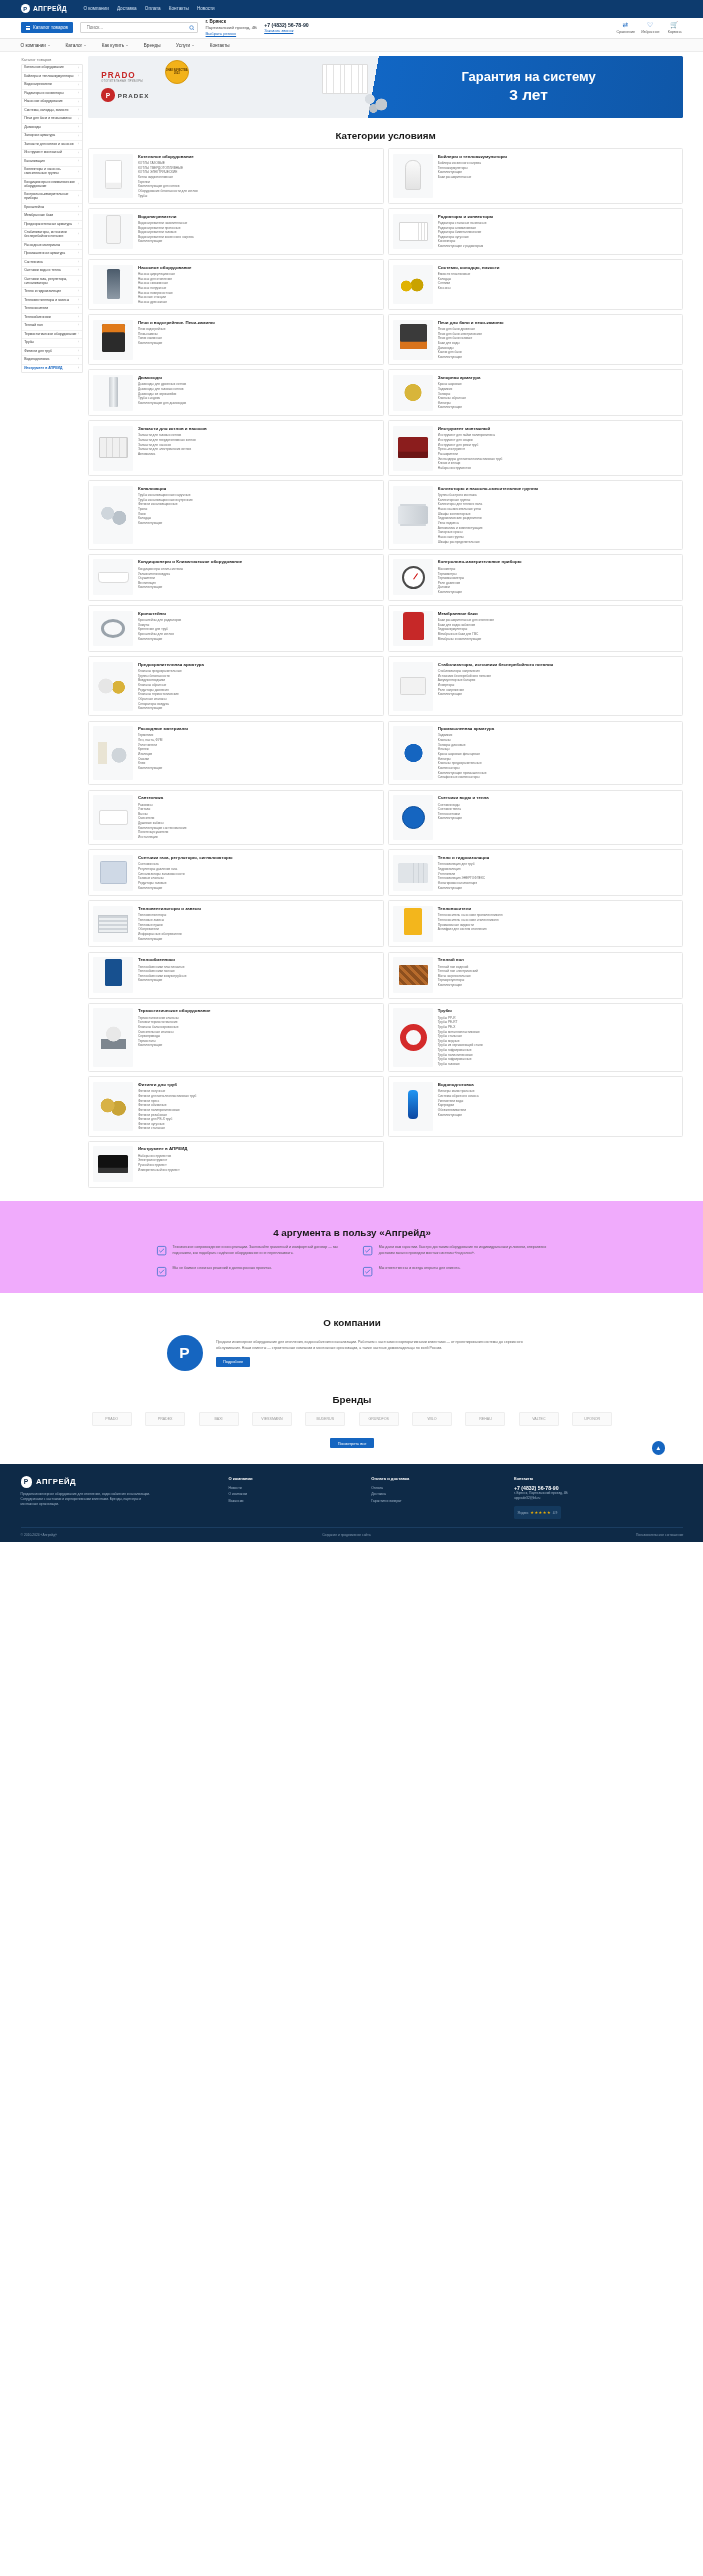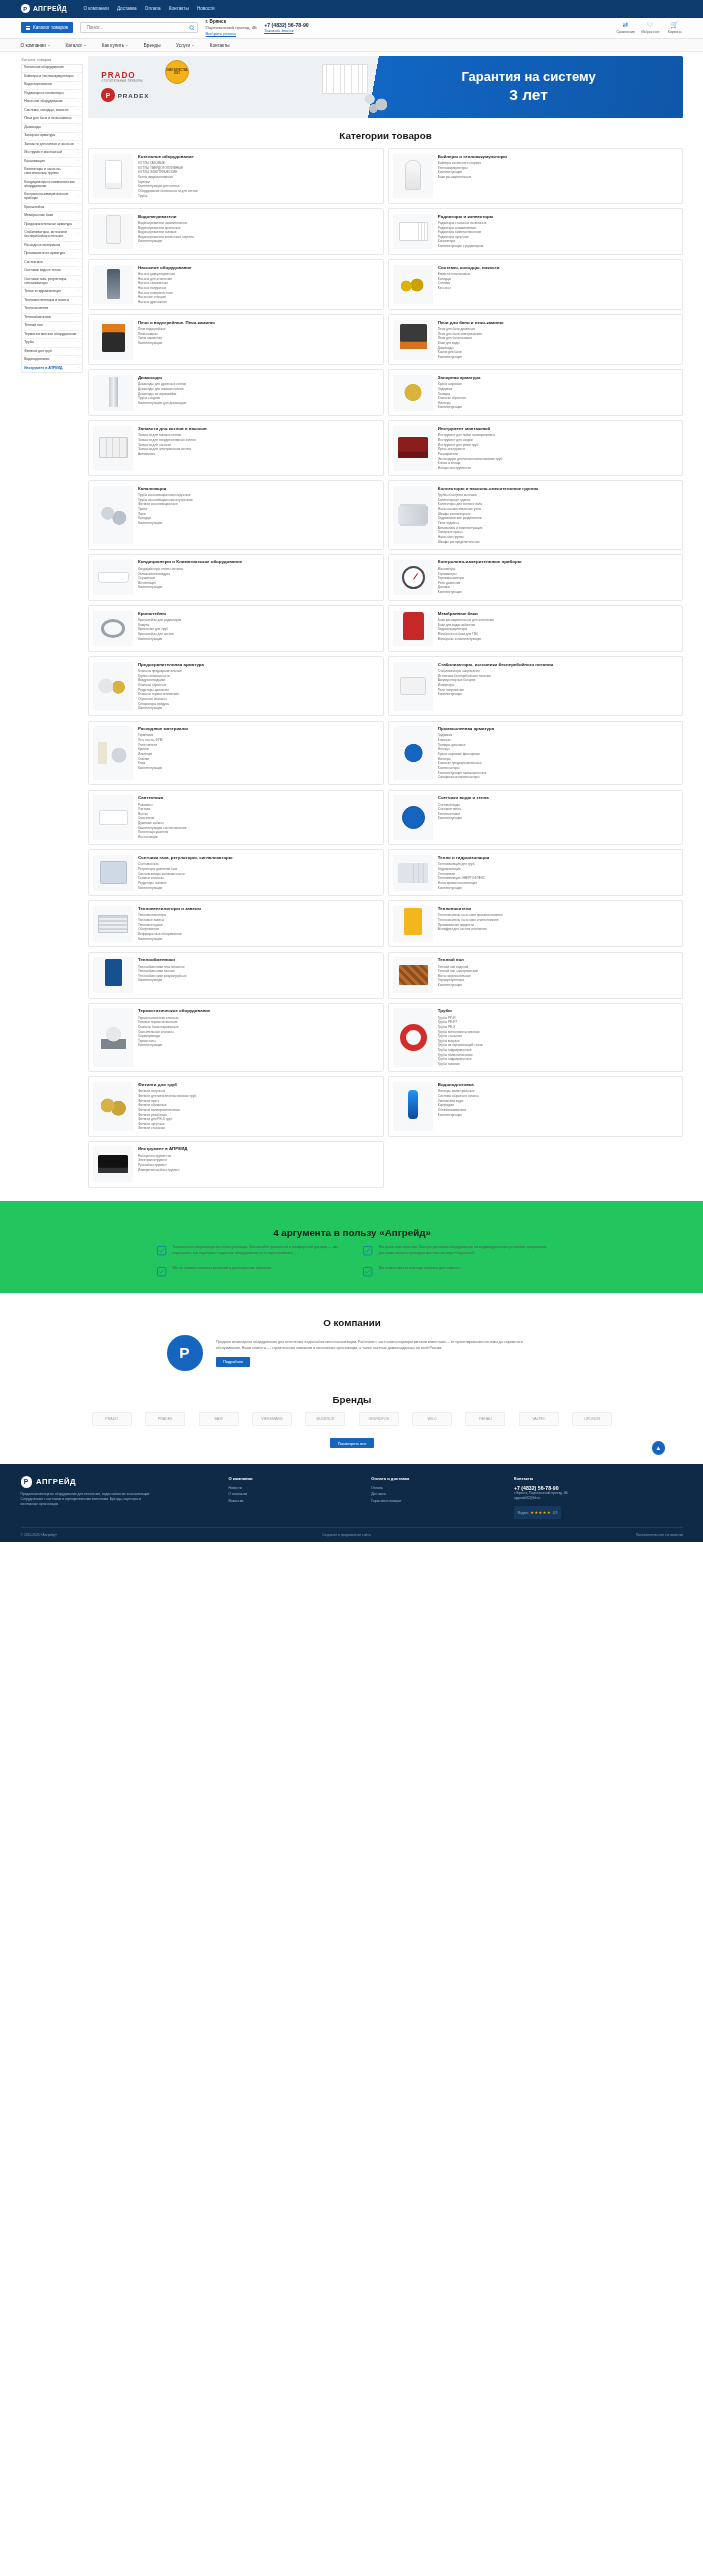--- a/index.html
+++ b/index.html
@@ -188,21 +188,21 @@
   .warmfloor{ width:29px;height:20.6px;background:repeating-linear-gradient(45deg,#b76b2c 0 3.1px,#8d4f1e 3.1px 6.2px);border-radius:1px;margin:5.7px auto;}
   .termo{ width:25px;height:23px;background:radial-gradient(circle at 50% 35%,#e8e8e8 0 7.2px,transparent 7.7px),linear-gradient(180deg,transparent 55%,#7d868f 55%);margin:4.6px auto;}
   .trubyr{ width:27px;height:27px;border-radius:50%;border:6.2px solid #d42b2b;margin:2.6px auto;}
   .fitbrass{ width:30px;height:21.6px;background:
       radial-gradient(circle at 32% 45%,#d8b246 0 6.7px,transparent 7.2px),
       radial-gradient(circle at 68% 58%,#c9a437 0 7.2px,transparent 7.7px); margin:5.2px auto;}
   .filter{ width:10.3px;height:29px;background:linear-gradient(180deg,#2196f3,#0d47a1);border-radius:4.1px;margin:auto;}
   .tools2{ width:30px;height:18.5px;background:#111;border-radius:1.5px;margin:6.7px auto;box-shadow:inset 0 -5.2px 0 #333;}
 
   
-  .args { background:#22c55e; padding:13.4px 20.6px 15.5px; margin-top:13.4px;}
+  .args { background:#f0abfc; padding:13.4px 20.6px 15.5px; margin-top:13.4px;}
   .args-grid { display:grid; grid-template-columns:1fr 1fr; gap:9.3px 20.6px; max-width:392px; margin:0 auto;}
   .arg { display:flex; gap:5.2px; align-items:flex-start;}
   .arg .ico { width:11.3px;height:11.3px;flex:0 0 11.3px; color:#1565c0; }
   .arg p { margin:0; font-size:3.6px; color:#555; line-height:1.5;}
 
   
   .about { padding:12.4px 20.6px 5.2px; background:#fff;}
   .about-inner { max-width:371px; margin:0 auto; display:flex; gap:13.4px; align-items:center;}
   .about-logo {
     width:36px;height:36px;border-radius:50%;background:#1565c0;color:#fff;
@@ -480,21 +480,21 @@
           <div class="banner-seal">ЗНАК КАЧЕСТВА 2023</div>
           <div class="banner-rad"></div>
         </div>
         <div class="banner-r">
           <div class="banner-pipes"></div>
           <h2>Гарантия на систему</h2>
           <div class="big">3 лет</div>
         </div>
       </div>
 
-      <div class="sec-title">Категории товаров</div>
+      <div class="sec-title">Категории условиям</div>
       <div class="cat-grid" id="cat-grid">
           <div class="cat-card tall">
             <div class="cat-thumb">
               <div class="t">
                 <div class="boiler"></div>
               </div>
             </div>
             <div class="cat-body">
               <div class="cat-name">Котельное оборудование</div>
               <div class="cat-links">

